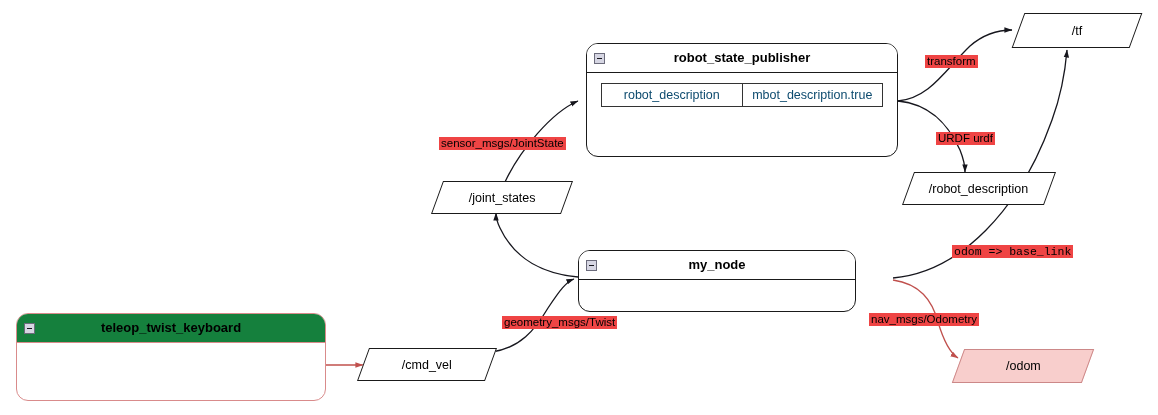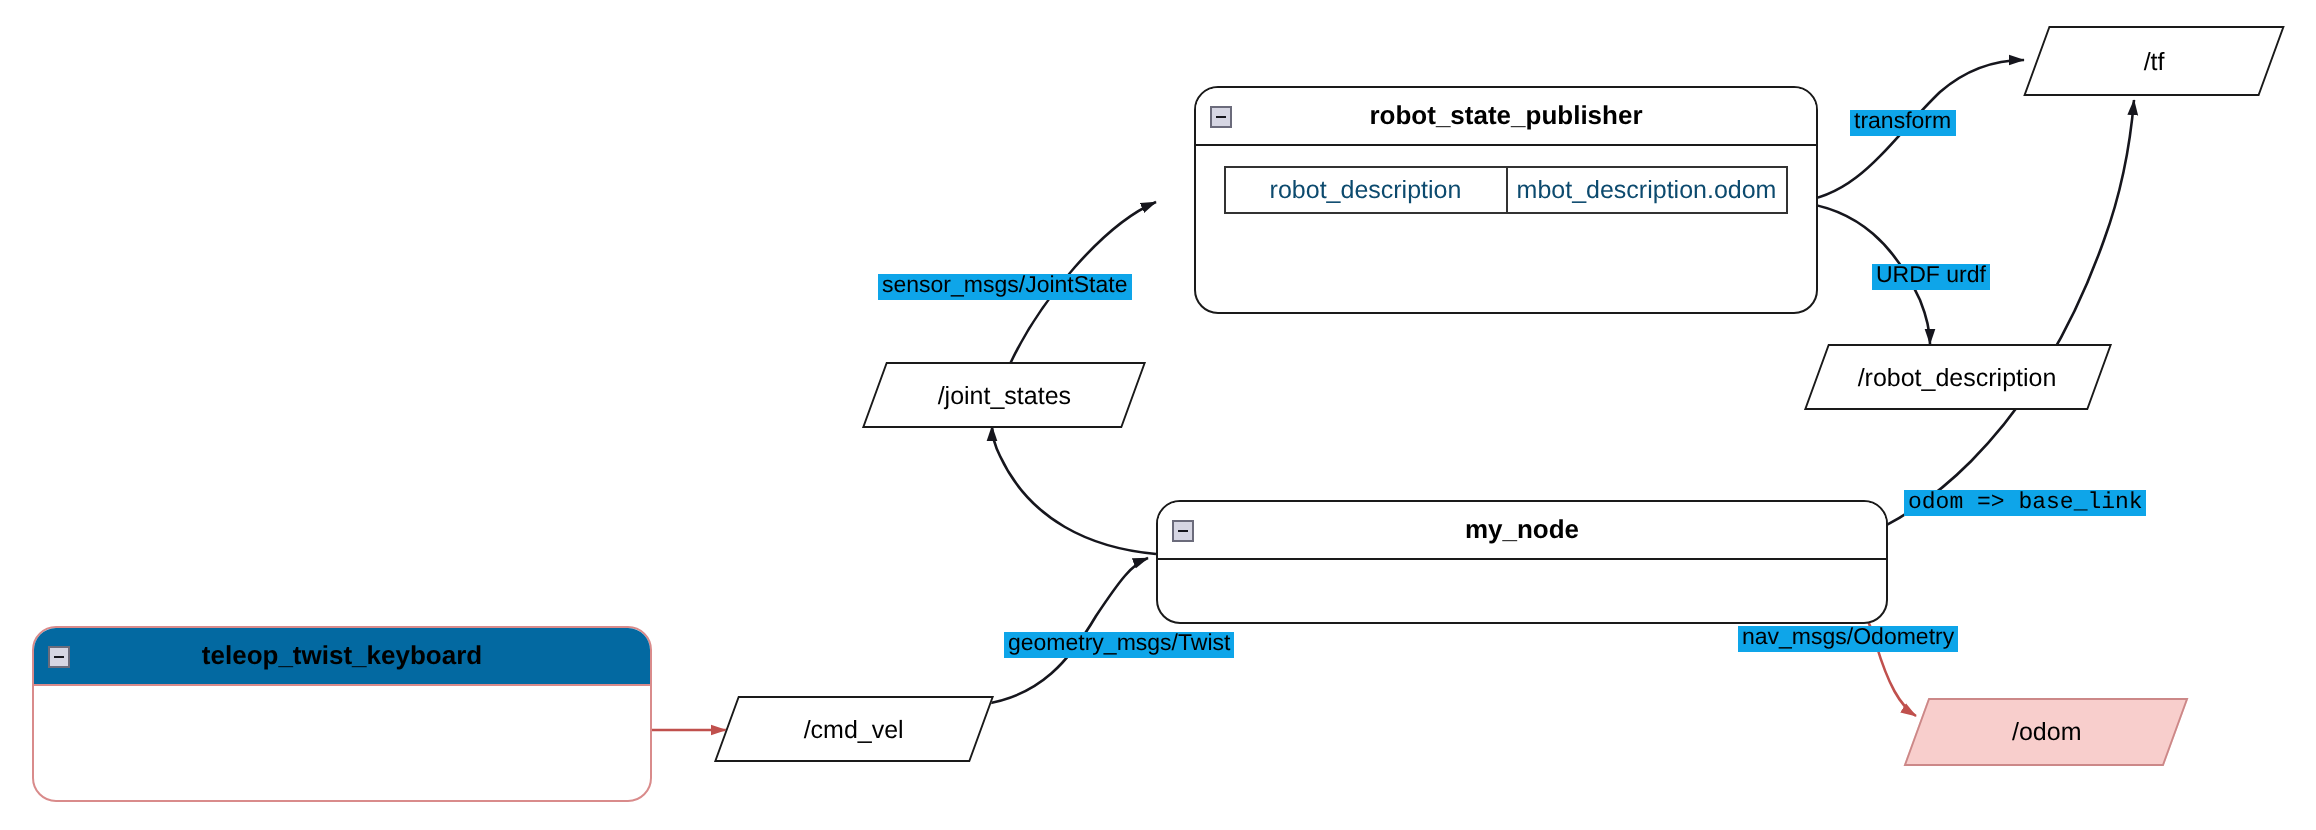--- a/index.html
+++ b/index.html
@@ -47,21 +47,21 @@
     line-height: 28px;
     text-align: center;
     font-weight: bold;
     font-size: 13px;
     color: #000000;
     border-bottom: 1.2px solid #1a1a1a;
     background: #ffffff;
     white-space: nowrap;
   }
   .node.highlight .node-header {
-    background: #0369a1;
+    background: #15803d;
     border-bottom-color: #d98b8b;
     color: #000000;
     text-align: center;
   }
   .collapse-box {
     position: absolute;
     left: 7px;
     top: 50%;
     margin-top: -5px;
     width: 11px;
@@ -128,21 +128,21 @@
   .topic.highlight {
     background: #f8cecc;
     border-color: #c88;
   }
 
   
   .edge-label {
     position: absolute;
     font-size: 11.5px;
     color: #000000;
-    background: #0ea5e9;
+    background: #ef4444;
     white-space: nowrap;
     padding: 0 2px;
     line-height: 13px;
     text-align: center;
   }
 </style>
 </head>
 <body>
 
 <div id="canvas">
@@ -167,38 +167,38 @@
 
     <path d="M 578,277 C 545,274 515,260 500,228 C 497,222 496,217 496,213" fill="none" stroke="#16161d" stroke-width="1.3" marker-end="url(#arrow-black)"></path>
 
     <path d="M 492,352 C 520,348 535,330 548,308 C 560,290 566,282 574,279" fill="none" stroke="#16161d" stroke-width="1.3" marker-end="url(#arrow-black)"></path>
 
     <path d="M 893,280 C 920,284 932,300 938,322 C 944,342 950,353 958,358" fill="none" stroke="#c0504d" stroke-width="1.3" marker-end="url(#arrow-red)"></path>
 
     <path d="M 326,365 L 363,365" fill="none" stroke="#c0504d" stroke-width="1.3" marker-end="url(#arrow-red)"></path>
   </svg>
 
-  <div class="node" style="left:586px; top:43px; width:312px; height:114px;margin-left:11px;">
+  <div class="node" style="left:586px; top:43px; width:312px; height:114px;">
     <div class="node-header">
       <span class="collapse-box"></span>
       <span>robot_state_publisher</span>
     </div>
     <div class="node-body">
       <table class="props">
         <tbody>
             <tr>
           <td>robot_description</td>
-          <td>mbot_description.odom</td>
+          <td>mbot_description.true</td>
         </tr>
       </tbody>
         </table>
     </div>
   </div>
 
-  <div class="node" style="left:578px; top:250px; width:366px; height:62px;">
+  <div class="node" style="left:578px; top:250px; width:278px; height:62px;">
     <div class="node-header">
       <span class="collapse-box"></span>
       <span>my_node</span>
     </div>
     <div class="node-body empty"></div>
   </div>
 
   <div class="node highlight" style="left:16px; top:313px; width:310px; height:88px;">
     <div class="node-header">
       <span class="collapse-box"></span>

